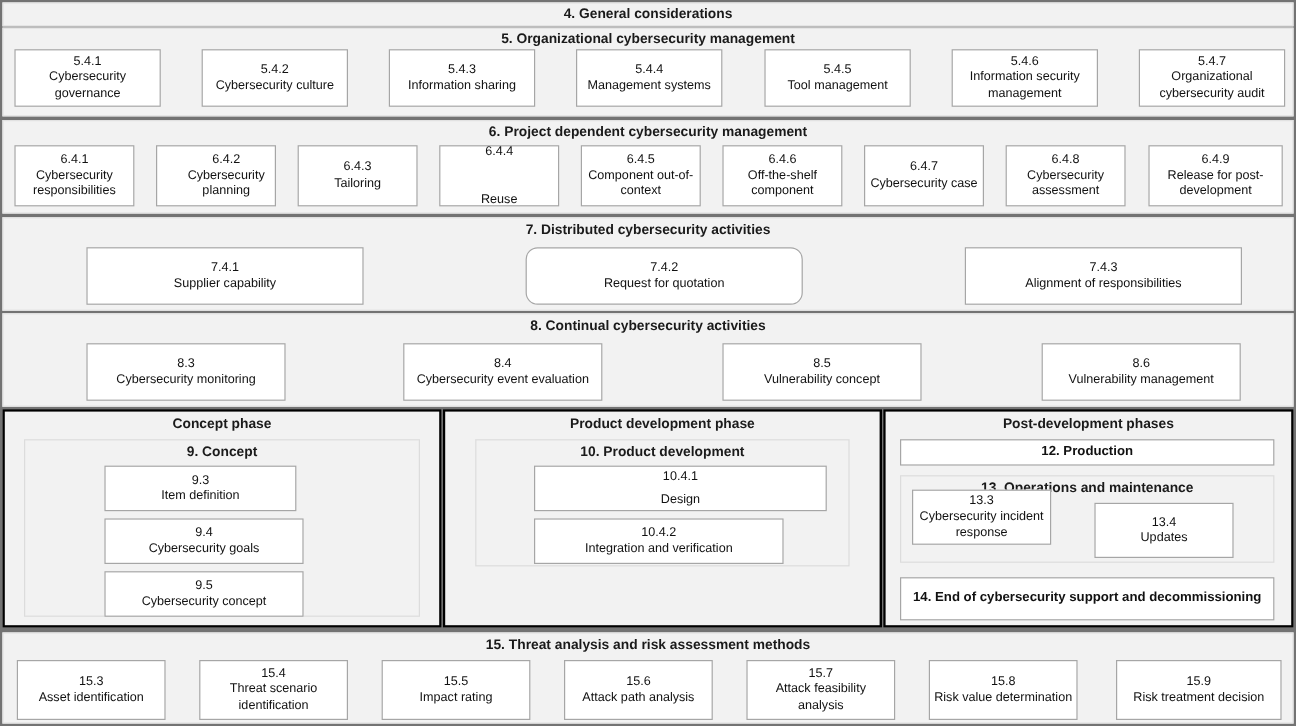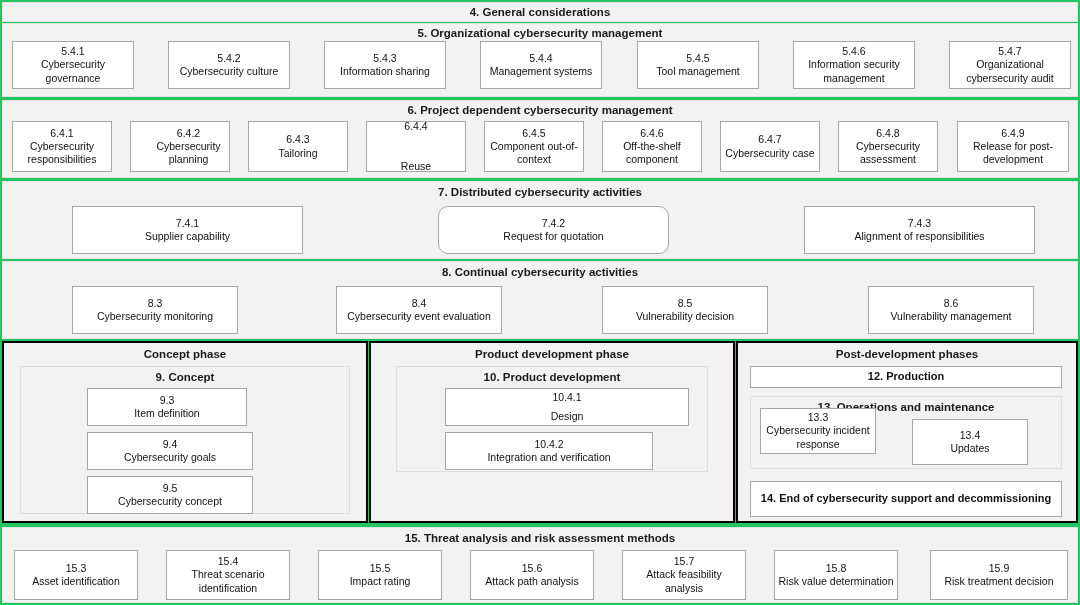--- a/index.html
+++ b/index.html
@@ -2,21 +2,21 @@
 <html><head>
 <meta charset="utf-8">
 <style>
   * { box-sizing: border-box; margin: 0; padding: 0; }
   html, body {
     width: 1080px; height: 605px;
     background: #ffffff;
     font-family: "Liberation Sans", sans-serif;
     overflow: hidden;
   }
-  #root { position: relative; width: 1080px; height: 605px; background: #22c55e; }
+  #root { position: relative; width: 1080px; height: 605px; background: #737373; }
 
   
   .band {
     position: absolute;
     background: #f2f2f2;
     border: 1px solid #e2e2e2;
   }
   .band-title {
     text-align: center;
     font-weight: bold;
@@ -173,21 +173,21 @@
   <div class="box" style="left:72px; top:286px; width:166px; height:48px;">
     <span class="num">8.3</span>
     <span class="lbl">Cybersecurity monitoring</span>
   </div>
   <div class="box" style="left:336px; top:286px; width:166px; height:48px;">
     <span class="num">8.4</span>
     <span class="lbl">Cybersecurity event evaluation</span>
   </div>
   <div class="box" style="left:602px; top:286px; width:166px; height:48px;">
     <span class="num">8.5</span>
-    <span class="lbl">Vulnerability decision</span>
+    <span class="lbl">Vulnerability concept</span>
   </div>
   <div class="box" style="left:868px; top:286px; width:166px; height:48px;">
     <span class="num">8.6</span>
     <span class="lbl">Vulnerability management</span>
   </div>
 
   <div class="phase" style="left:2px; top:341px; width:366px; height:182px;">
     <div class="phase-title">Concept phase</div>
   </div>
   <div class="subpanel" style="left:20px; top:366px; width:330px; height:148px;">

